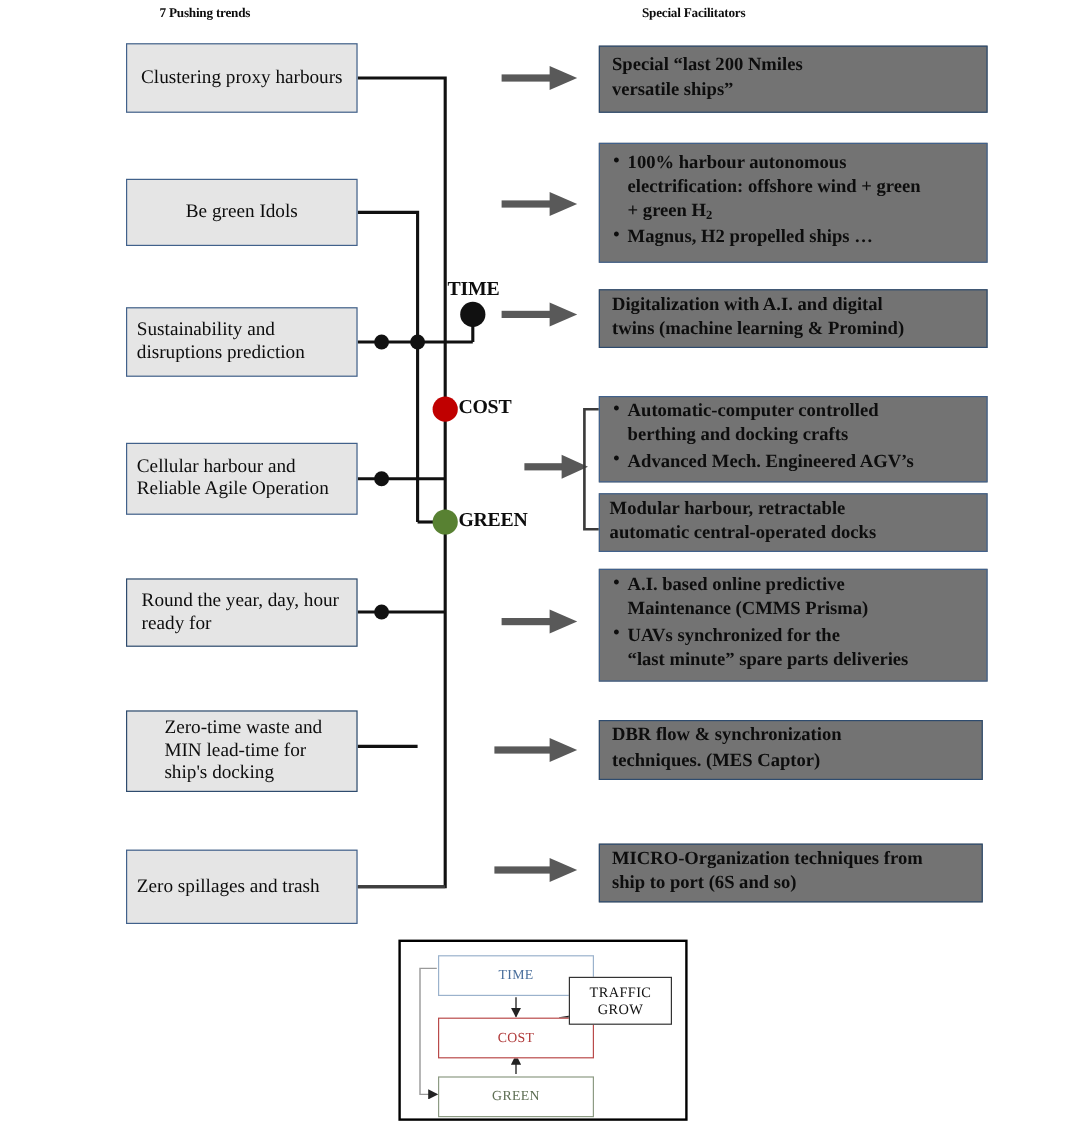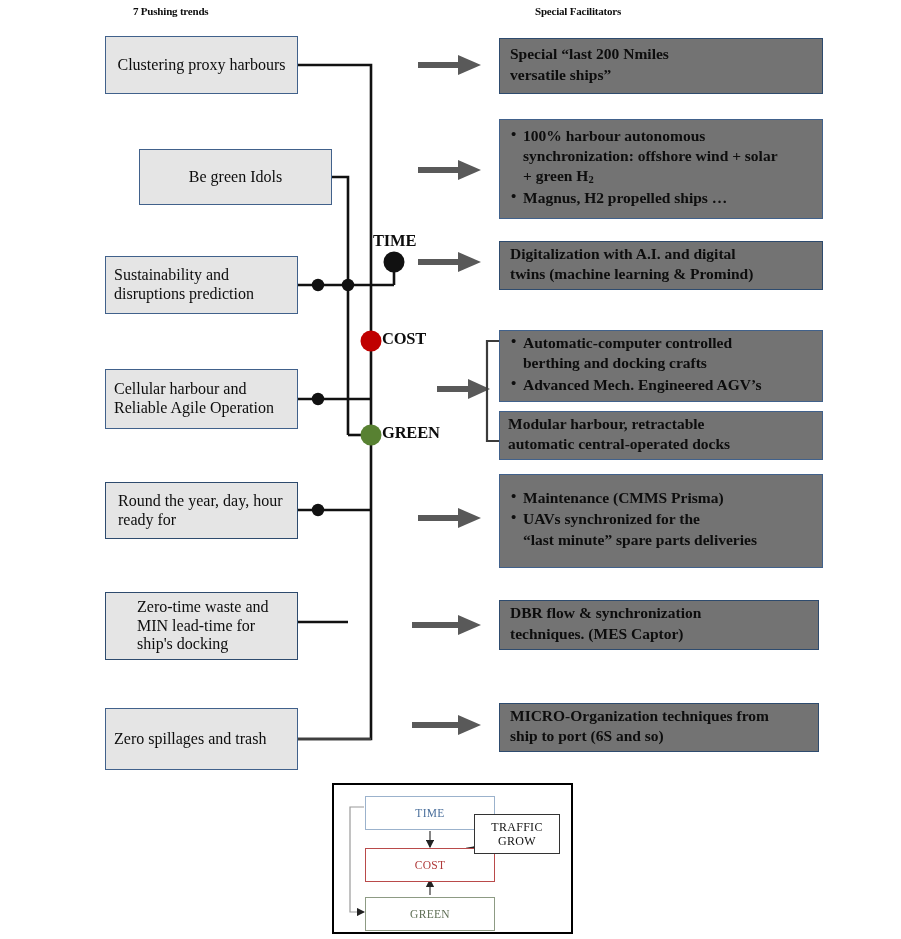--- a/index.html
+++ b/index.html
@@ -146,21 +146,21 @@
   <div class="hdr" id="hdr-left">7 Pushing trends</div>
   <div class="hdr" id="hdr-right">Special Facilitators</div>
 
   <div class="tbox" style="left:105px;top:36px;width:193px;height:58px;">
     <div>
       <span class="ln">Clustering proxy</span>
       <span class="ln">harbours</span>
     </div>
   </div>
 
-  <div class="tbox" style="left:105px;top:149px;width:193px;height:56px;margin-left:34px;">
+  <div class="tbox" style="left:105px;top:149px;width:193px;height:56px;">
     <div><span class="ln">Be green Idols</span></div>
   </div>
 
   <div class="tbox lalign" style="left:105px;top:256px;width:193px;height:58px;">
     <div>
       <span class="ln">Sustainability and</span>
       <span class="ln">disruptions prediction</span>
     </div>
   </div>
 
@@ -201,21 +201,21 @@
     <div>
       <span class="ln">Special “last 200 Nmiles</span>
       <span class="ln">versatile ships”</span>
     </div>
   </div>
 
   <div class="fbox" style="left:499px;top:119px;width:324px;height:100px;">
     <ul>
       <li>
         <span class="ln">100% harbour autonomous</span>
-        <span class="ln">synchronization: offshore wind + solar</span>
+        <span class="ln">electrification: offshore wind + green</span>
         <span class="ln">+ green H<sub>2</sub></span>
       </li>
       <li>
         <span class="ln">Magnus, H2 propelled ships …</span>
       </li>
     </ul>
   </div>
 
   <div class="fbox dark" style="left:499px;top:241px;width:324px;height:49px;">
     <div>
@@ -239,20 +239,21 @@
   <div class="fbox" style="left:499px;top:411px;width:324px;height:49px;padding-left:8px;">
     <div>
       <span class="ln">Modular harbour, retractable</span>
       <span class="ln">automatic central-operated docks</span>
     </div>
   </div>
 
   <div class="fbox" style="left:499px;top:474px;width:324px;height:94px;">
     <ul>
       <li>
+        <span class="ln">A.I. based online predictive</span>
         <span class="ln">Maintenance (CMMS Prisma)</span>
       </li>
       <li>
         <span class="ln">UAVs synchronized for the</span>
         <span class="ln">“last minute” spare parts deliveries</span>
       </li>
     </ul>
   </div>
 
   <div class="fbox dark" style="left:499px;top:600px;width:320px;height:50px;">

